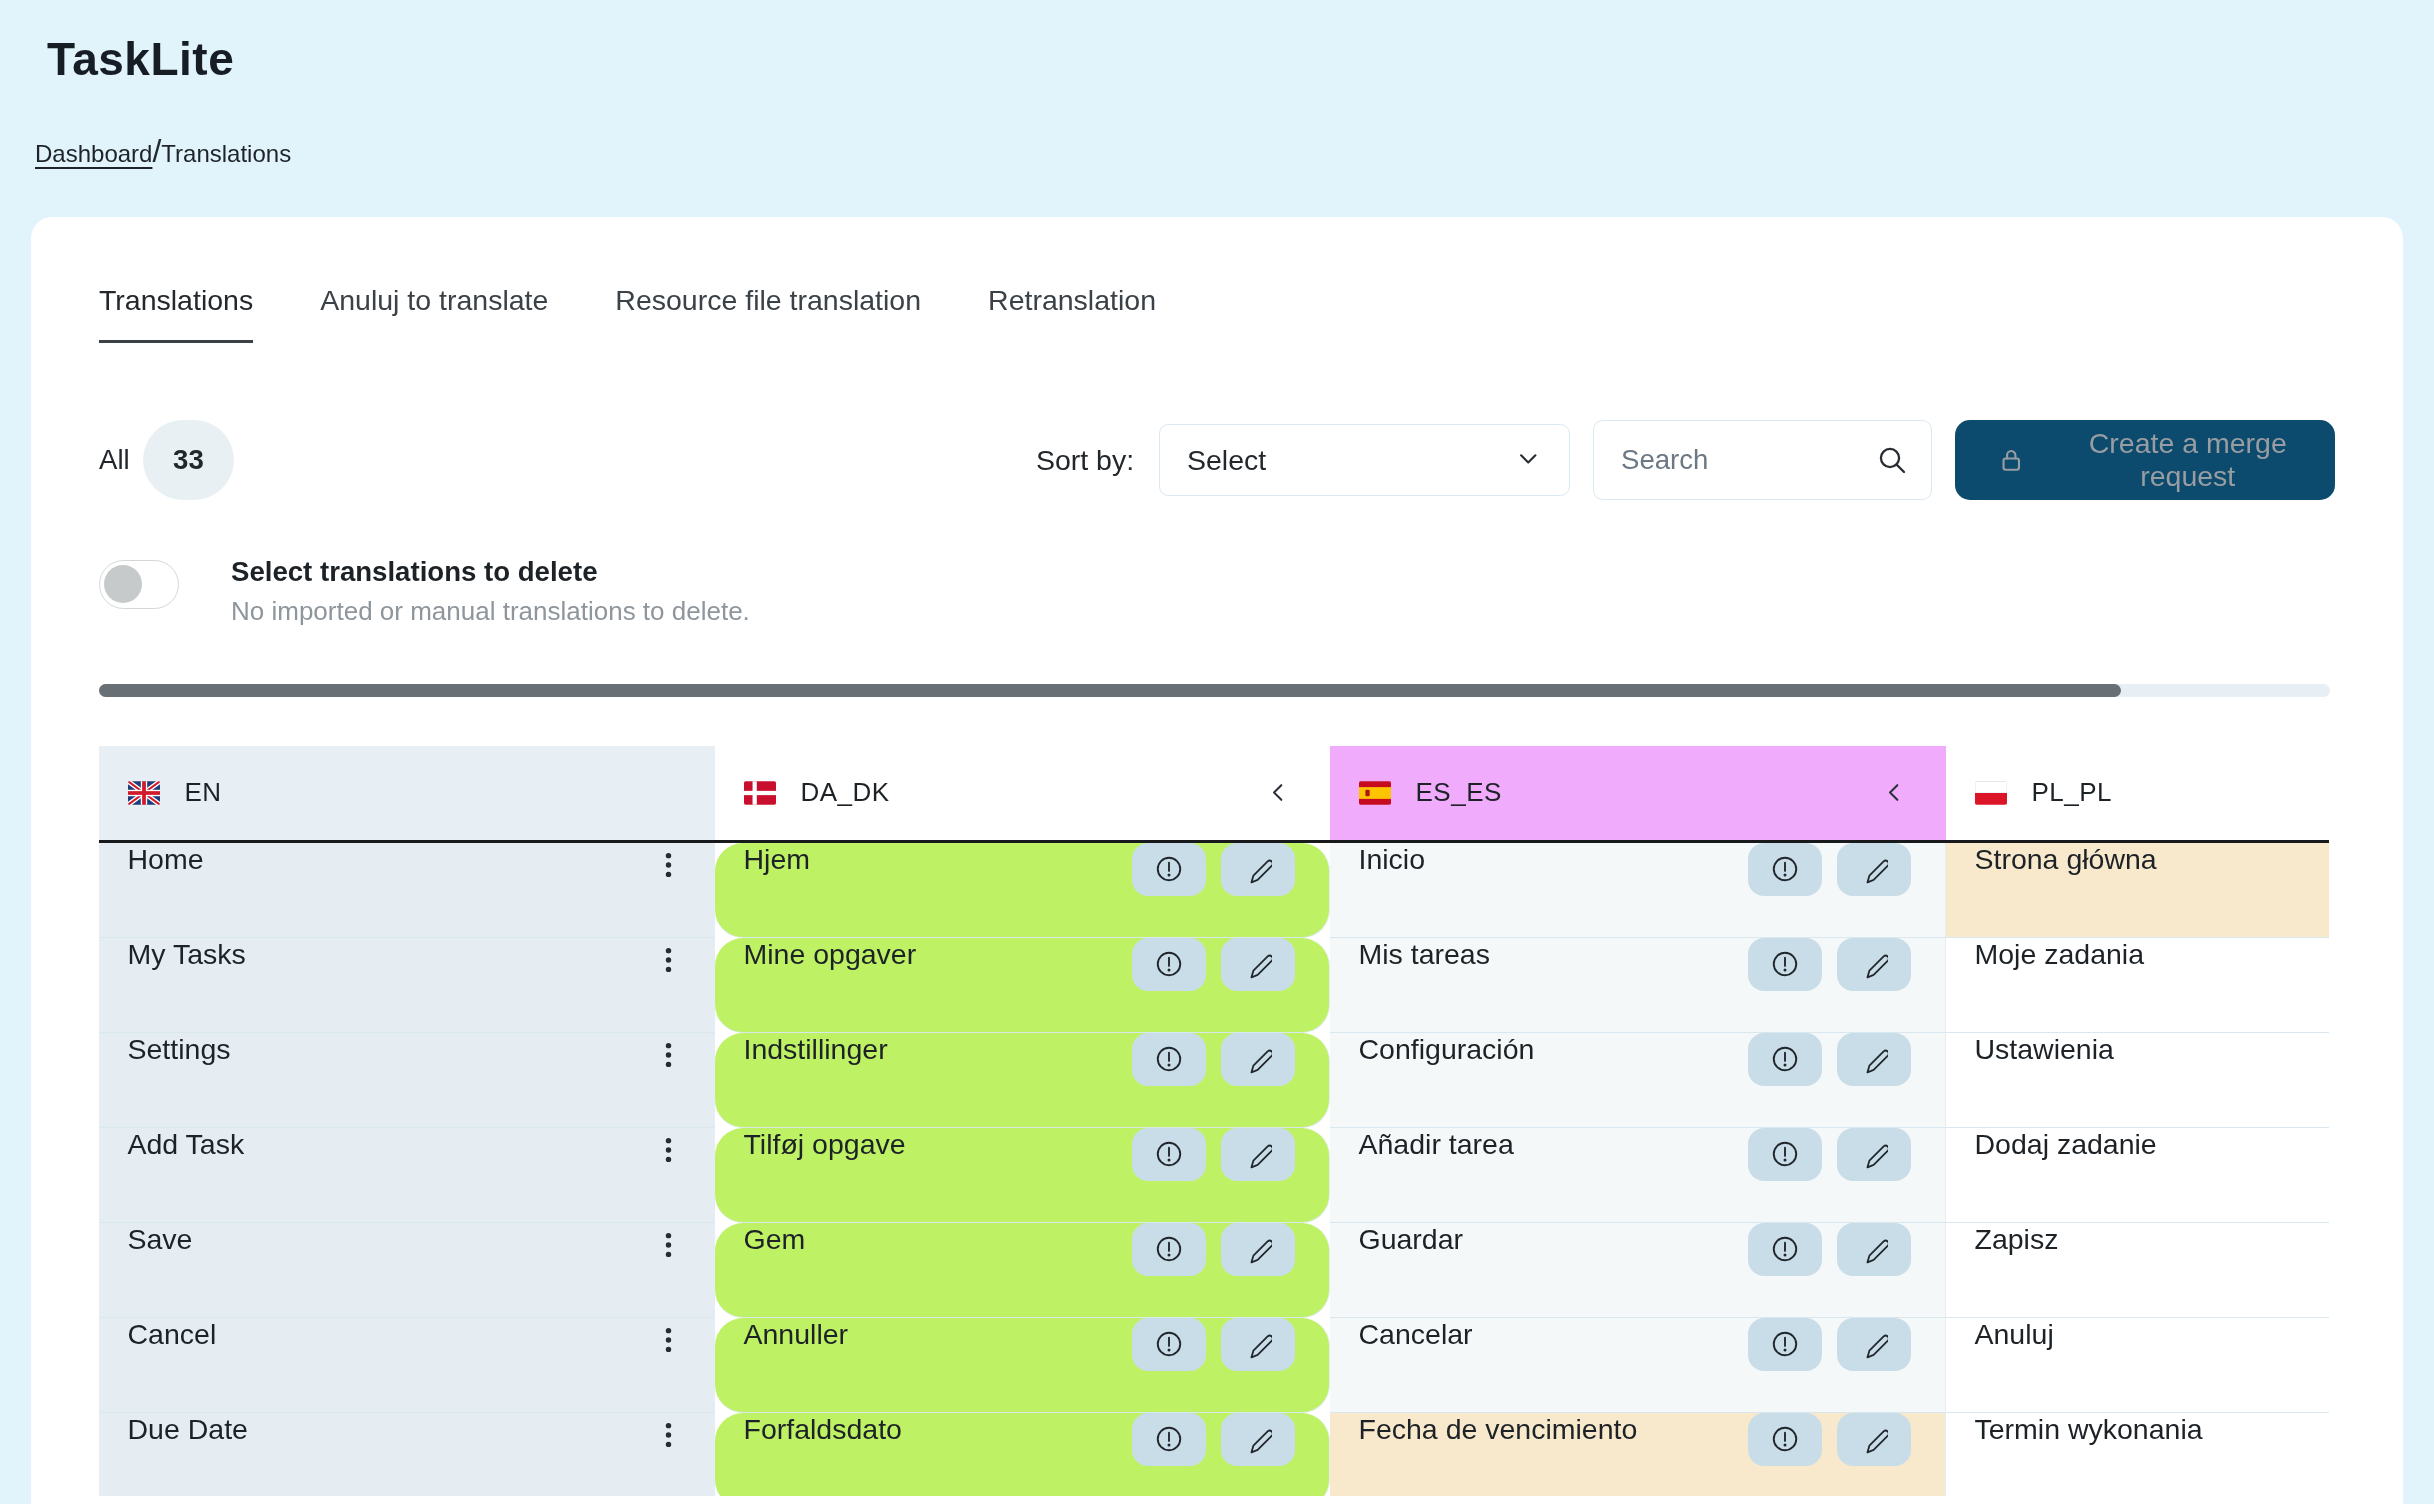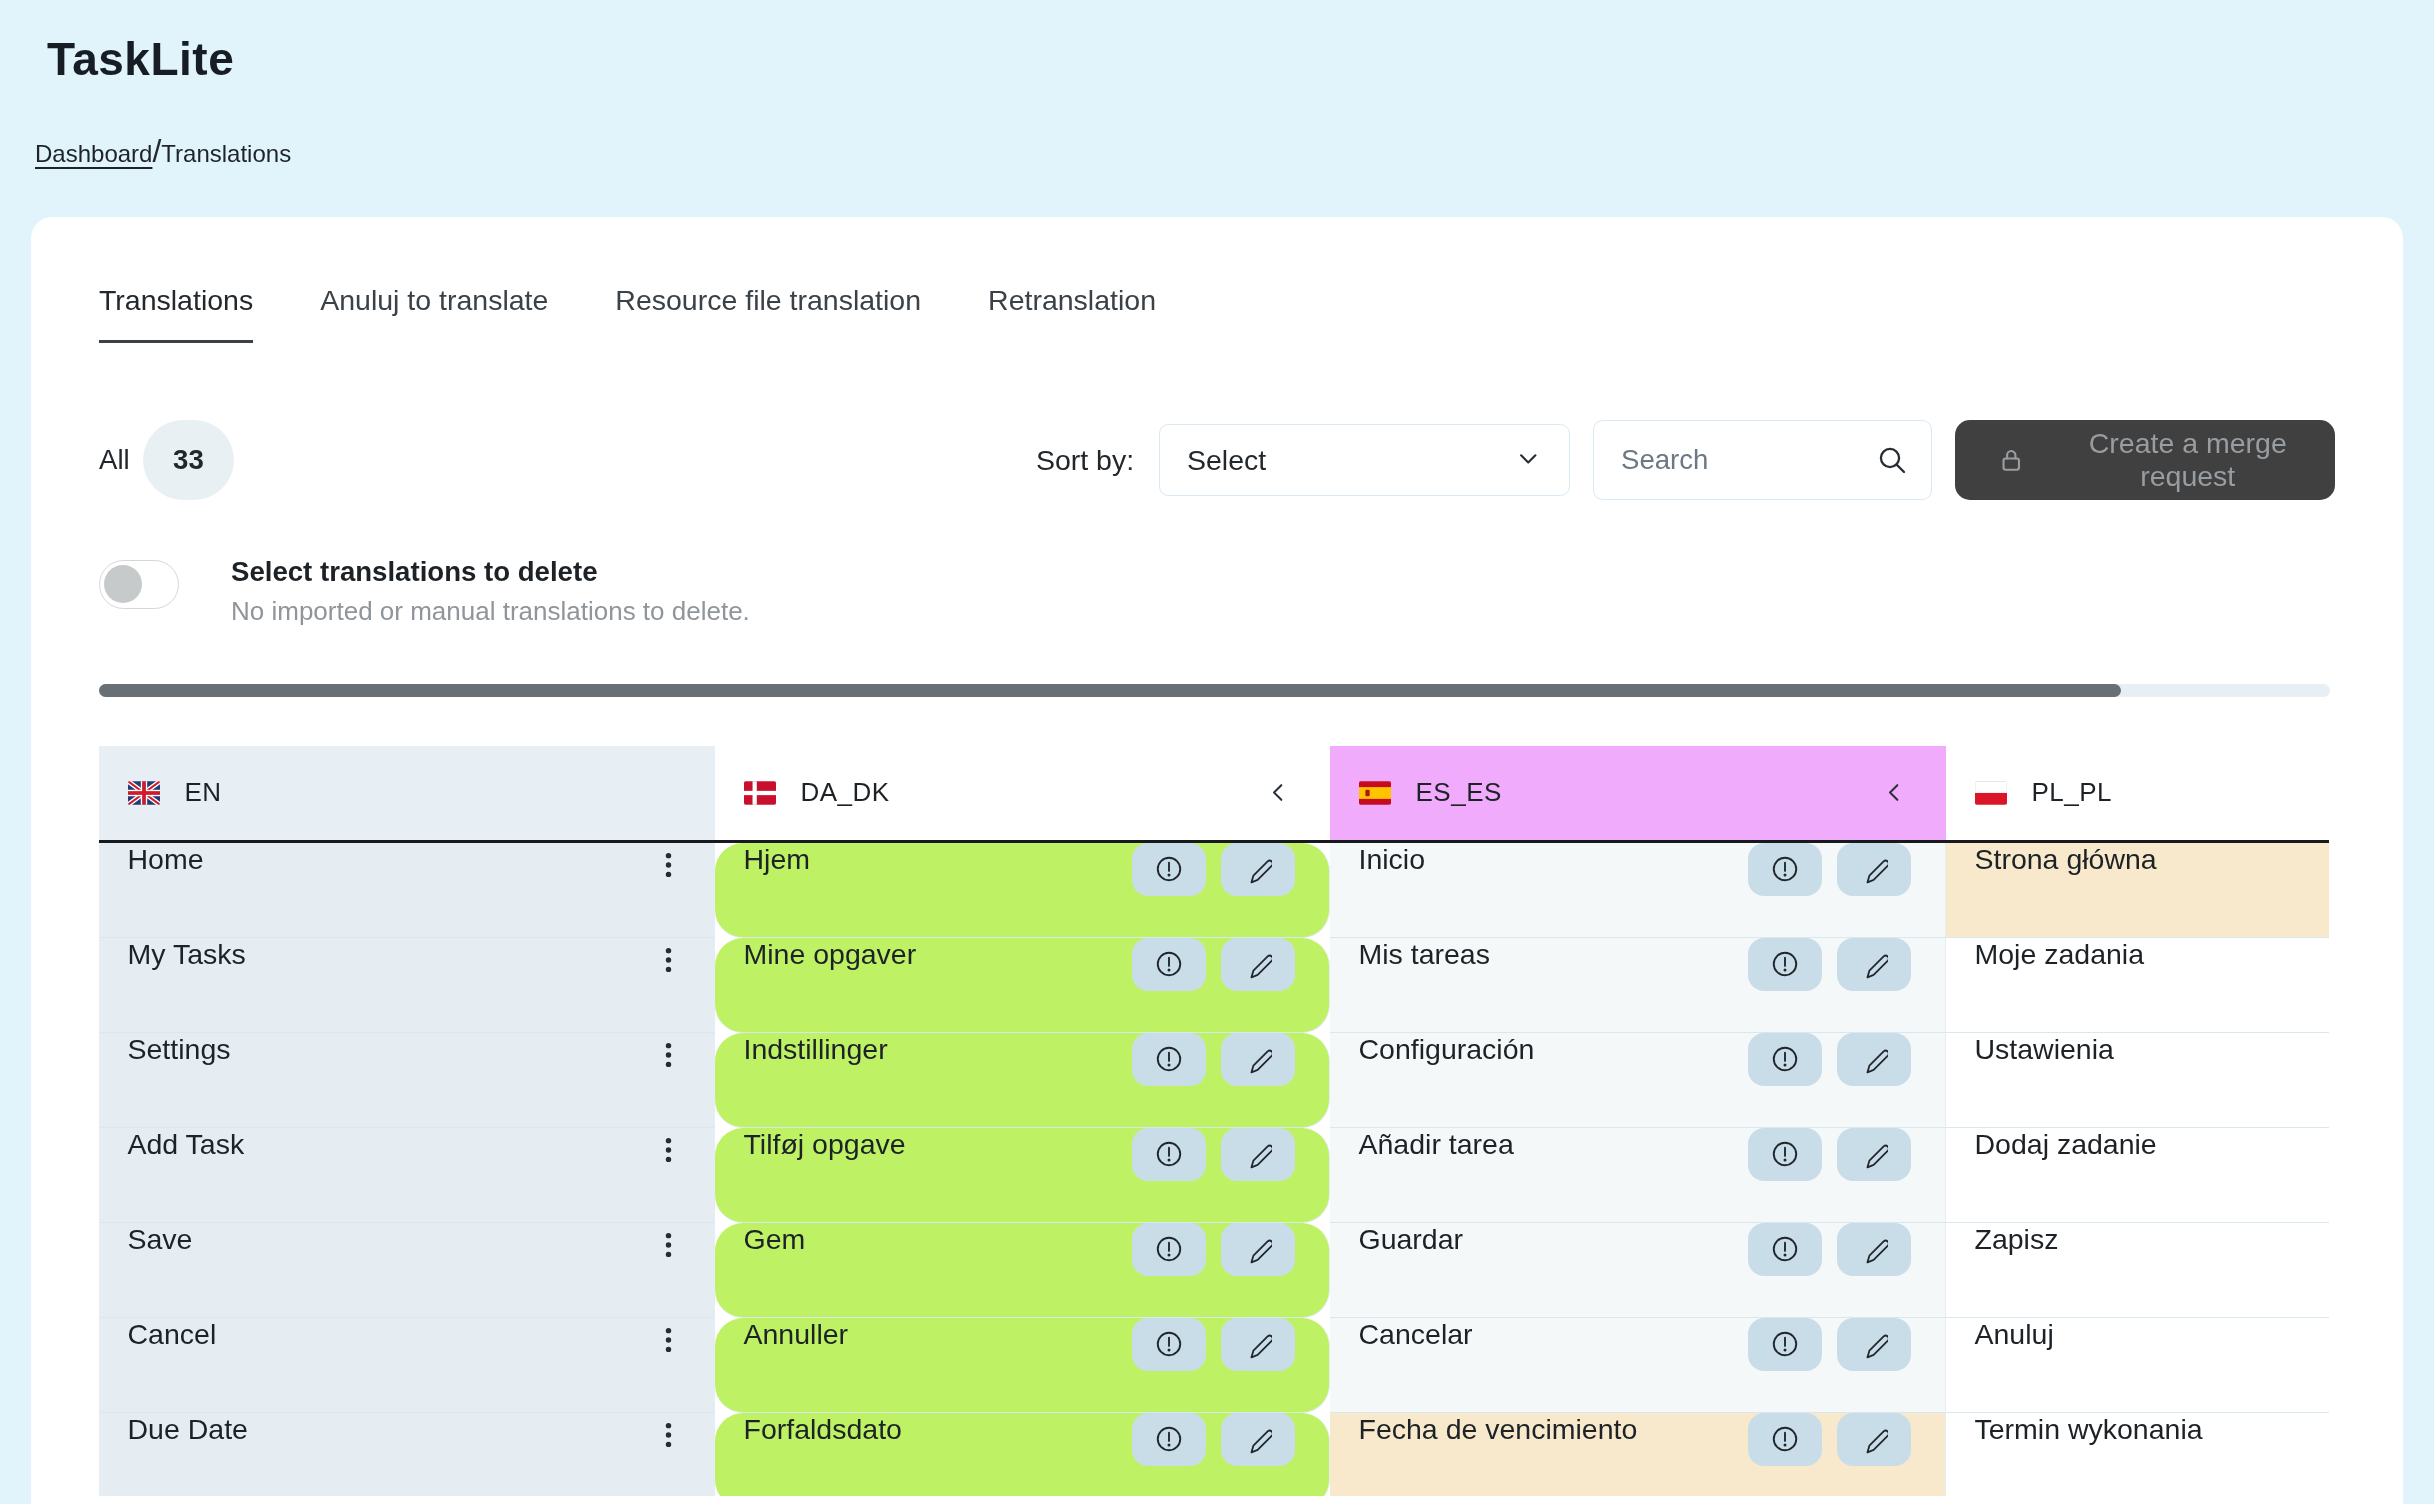--- a/index.html
+++ b/index.html
@@ -53,21 +53,21 @@
     width: 339px; height: 80px; border: 1.9px solid #d9e9f3; border-radius: 9.5px;
     background: #fff; display: flex; align-items: center; padding: 0 23px 0 27px;
   }
   .search-box input {
     border: none; outline: none; flex: 1; font-size: 27.6px;
     font-family: "Liberation Sans", sans-serif; color: #23282d; background: transparent; min-width: 0;
   }
   .search-box input::placeholder { color: #6c7883; }
   .merge-btn {
     width: 380px; height: 80px; border: none; border-radius: 15px;
-    background: #404040; color: #999fa0; color: #989da2;
+    background: #0c4a6e; color: #999fa0; color: #989da2;
     font-size: 28.5px; font-weight: 500; font-family: "Liberation Sans", sans-serif;
     display: flex; align-items: center; justify-content: center; gap: 15px; cursor: not-allowed; padding-left: 42px;
   }
 
   
   .toggle-row { margin-top: 55px; display: flex; align-items: flex-start; gap: 52px; }
   .toggle {
     width: 80px; height: 49px; border: 1.9px solid #d4d7d9; border-radius: 25px;
     background: #ffffff; position: relative; cursor: pointer; flex: 0 0 auto; margin-top: 3.8px;
   }

